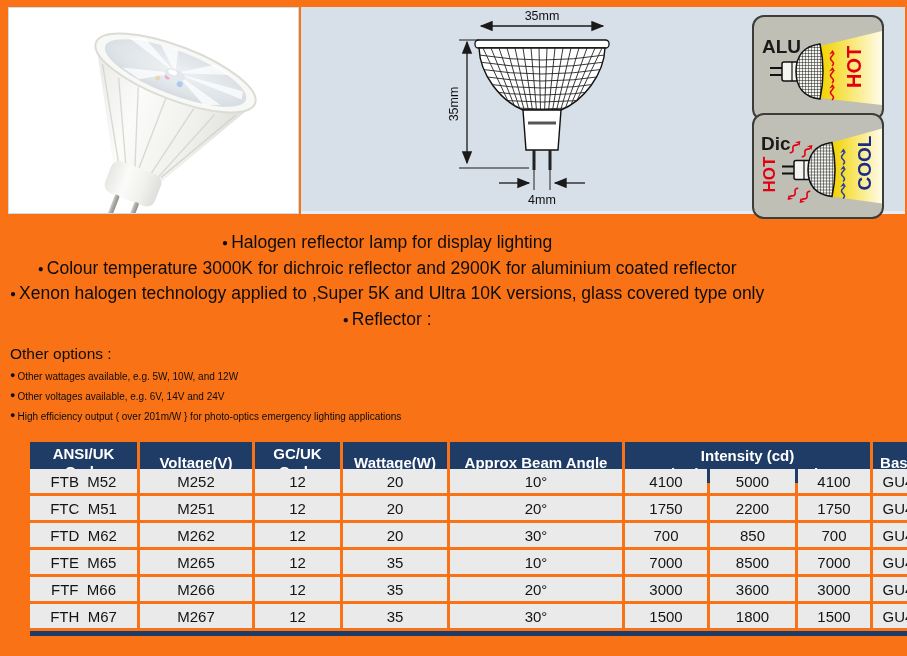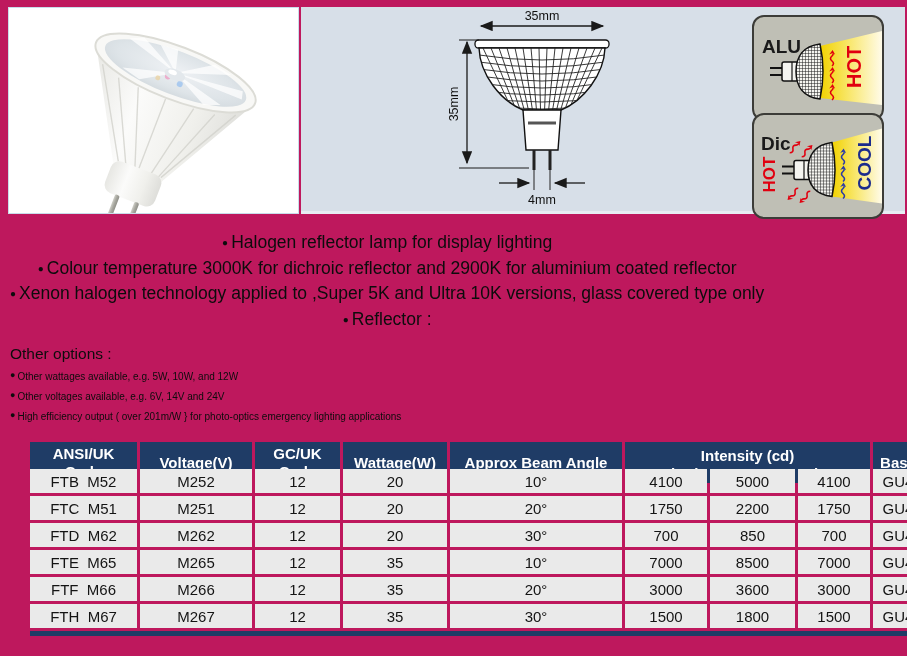--- a/index.html
+++ b/index.html
@@ -1,18 +1,18 @@
 <!DOCTYPE html>
 <html><head>
 <meta charset="utf-8">
 <style>
   html,body { margin:0; padding:0; background:#ffffff; }
   .page {
     position:relative; width:907px; height:656px; overflow:hidden;
-    font-family:"Liberation Sans", sans-serif; color:#111; background:#be185d;
+    font-family:"Liberation Sans", sans-serif; color:#111; background:#f97316;
   }
 
   
   .banner { position:absolute; left:8px; top:7px; width:897px; height:207px; }
   .photo-panel {
     position:absolute; left:0; top:0; width:291px; height:207px;
     background:#fff; border:1px solid #c9dcea; box-sizing:border-box;
   }
   .photo-panel svg { display:block; width:100%; height:100%; }
   .blue-panel {

